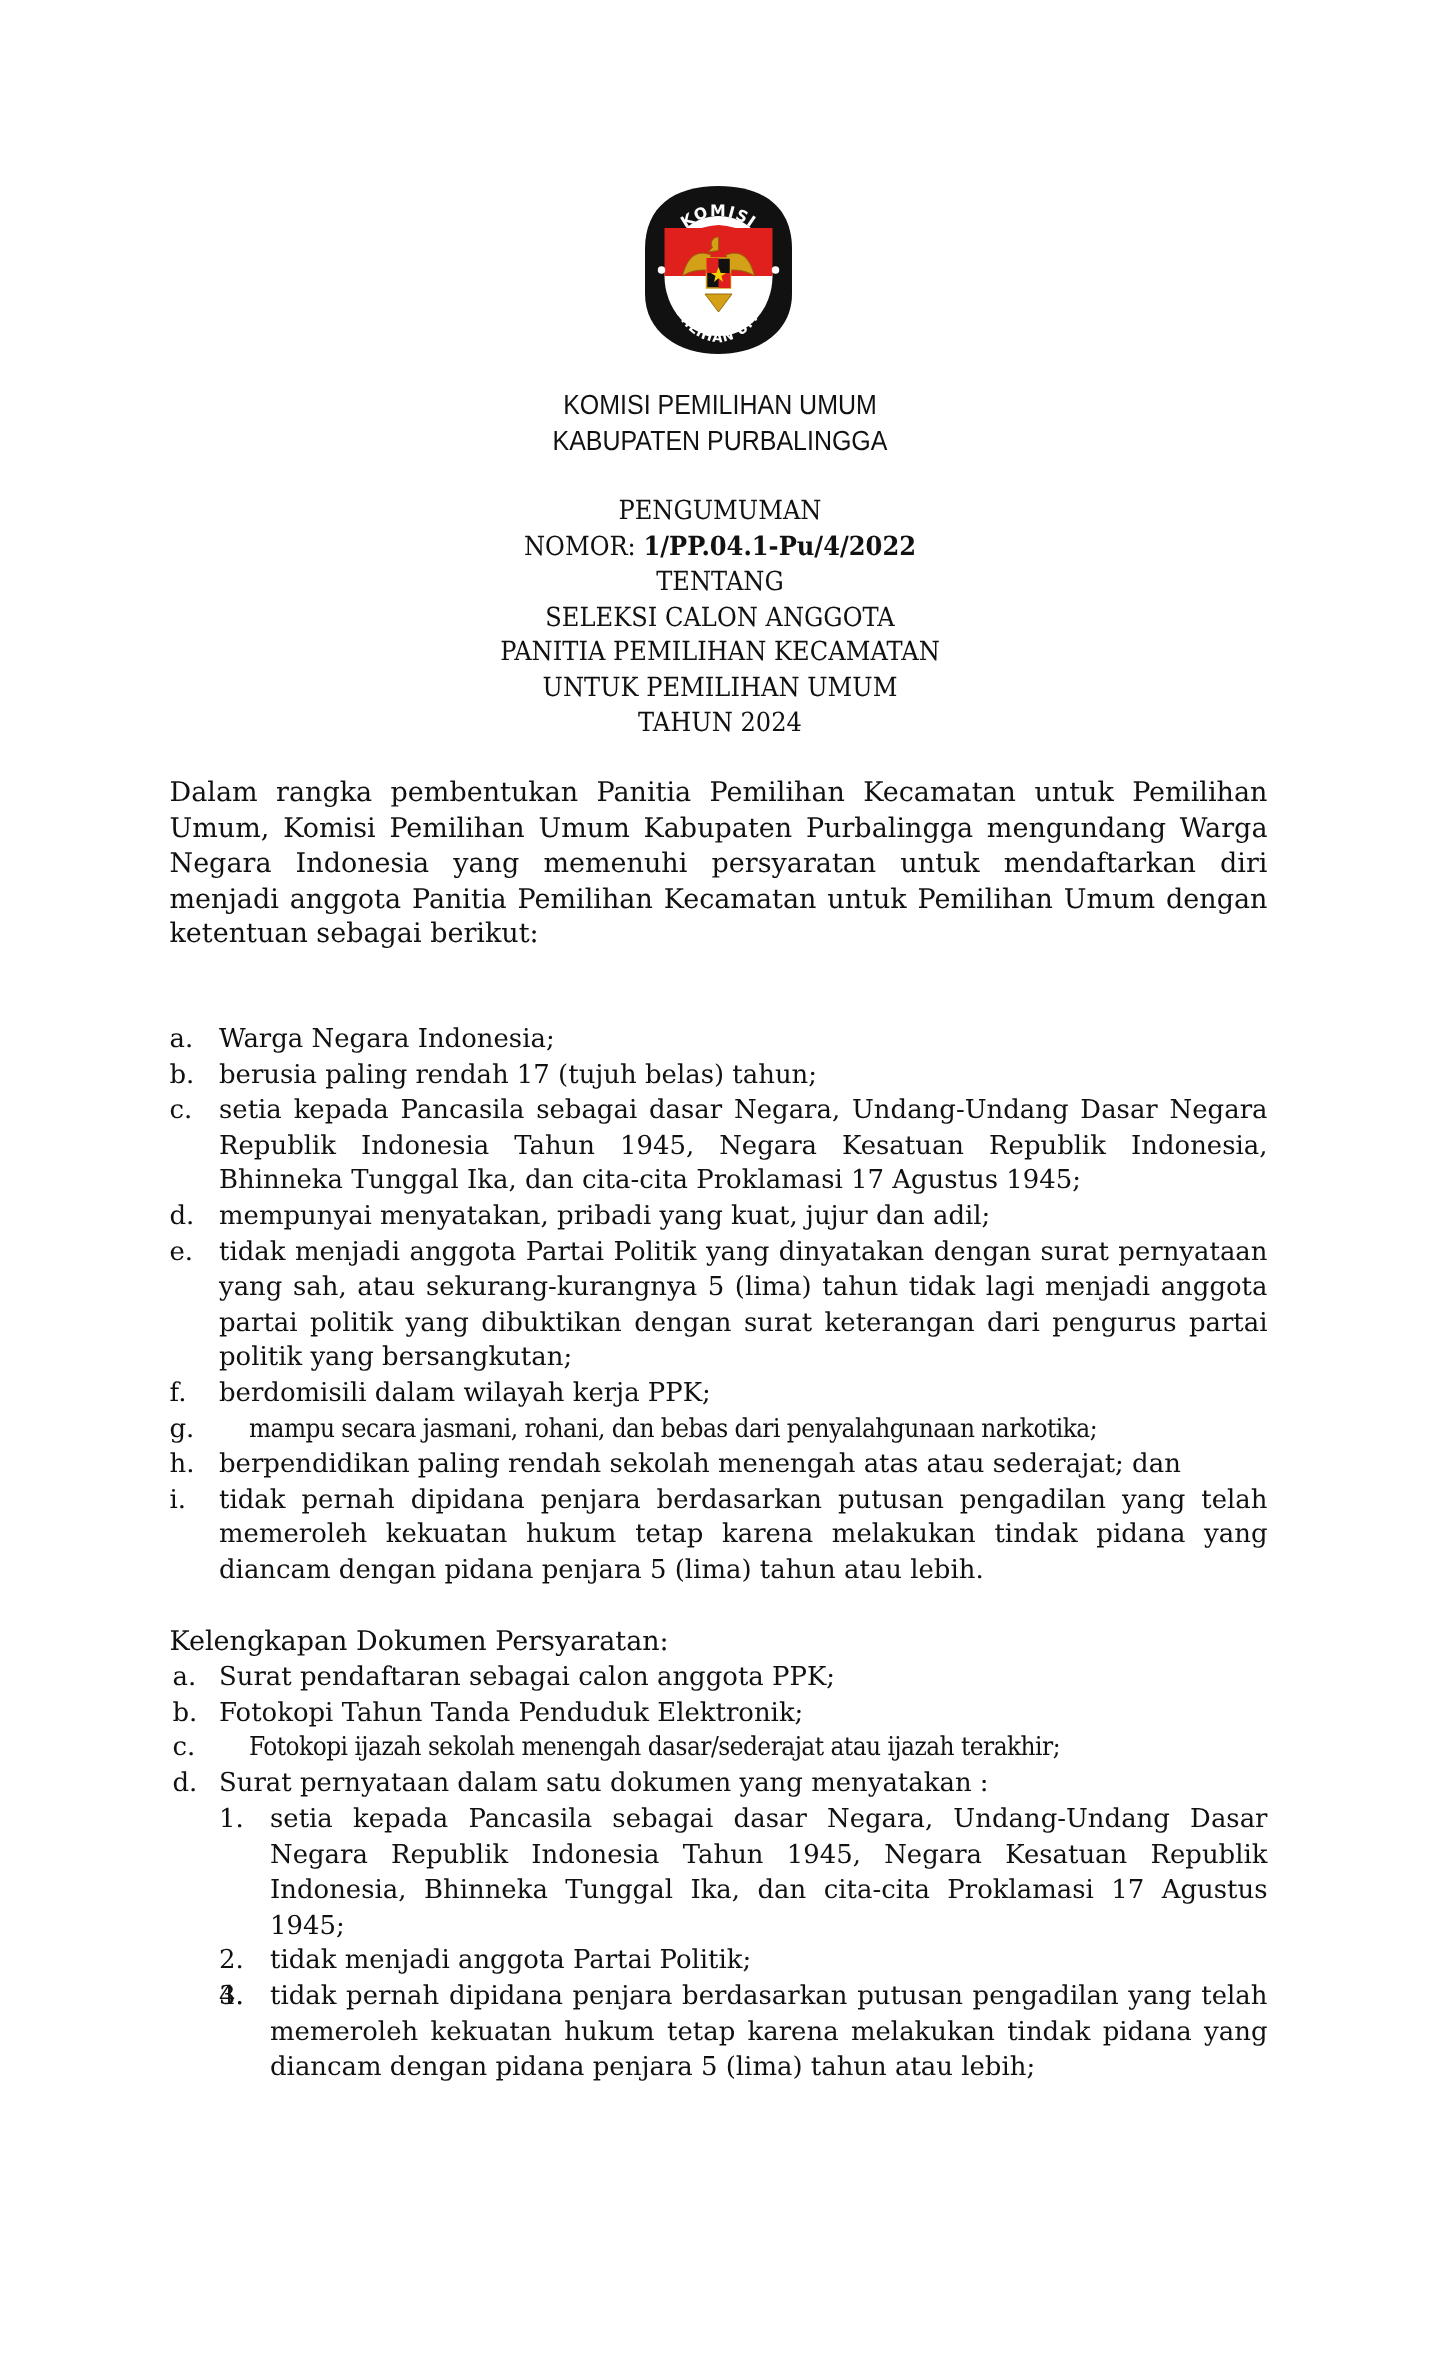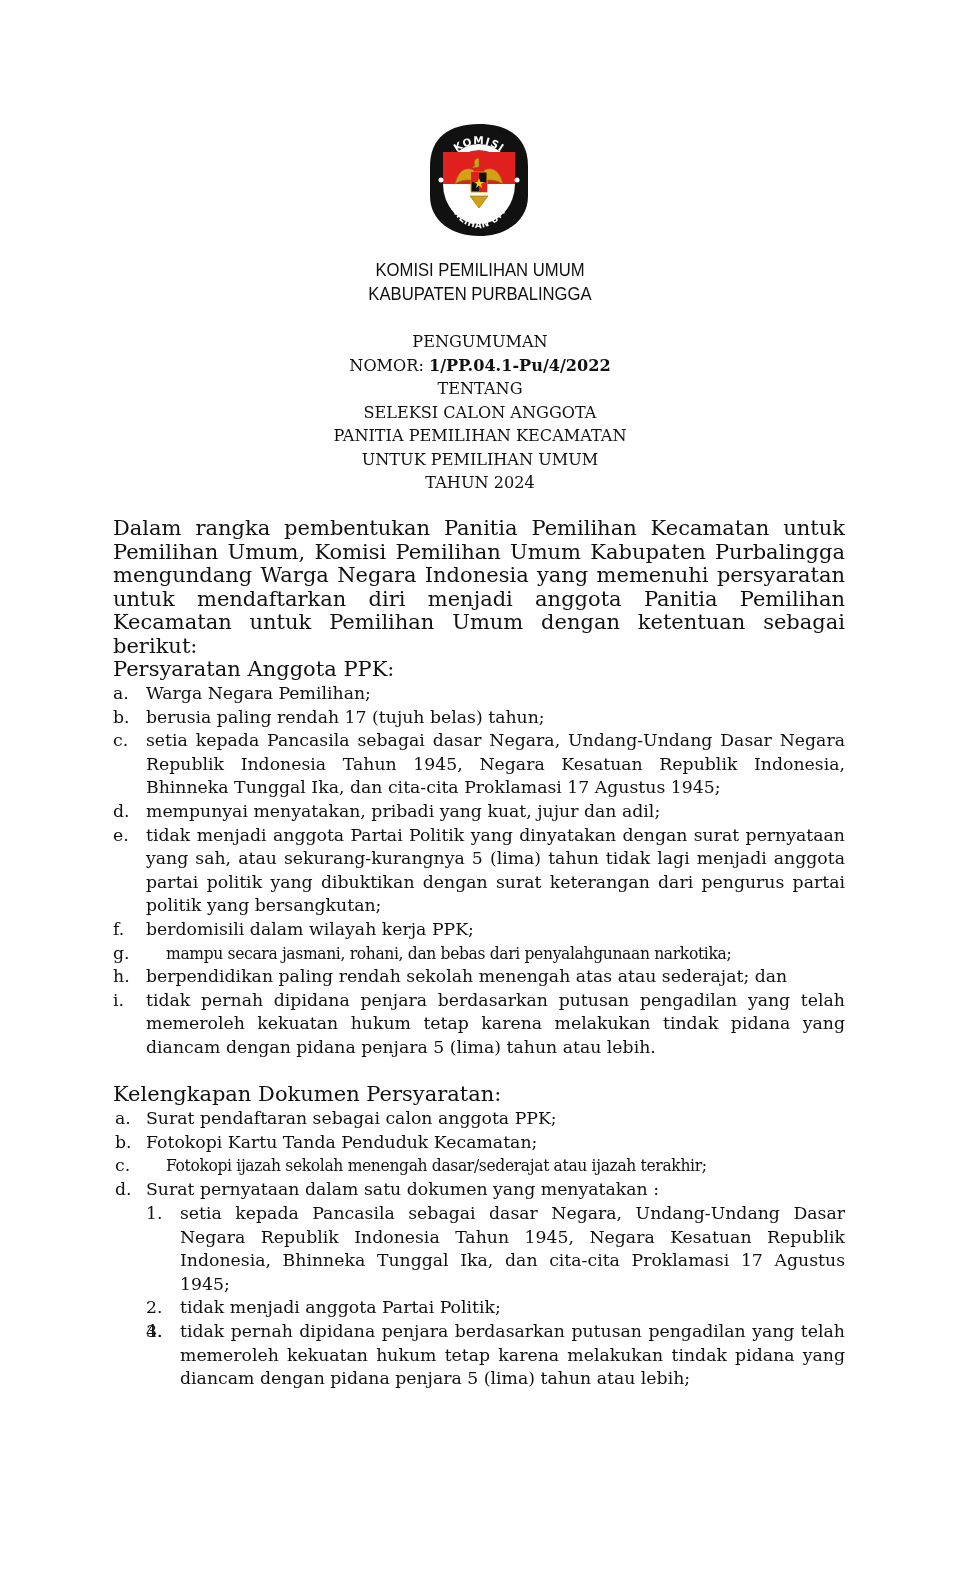--- a/index.html
+++ b/index.html
@@ -7,21 +7,21 @@
     .page { position: absolute; left: 0; top: 0; width: 960px; height: 1573px; background: #fff; }
     .logo { position: absolute; left: 428px; top: 122px; width: 102px; height: 114px; }
     .org { position: absolute; left: 0; top: 258px; width: 960px; text-align: center;
            font-family: "Liberation Sans Narrow", "Liberation Sans", sans-serif;
            font-size: 18.5px; line-height: 24px; transform: scaleX(0.9); transform-origin: 480px 0; }
     .title-block { position: absolute; left: 0; top: 330px; width: 960px; text-align: center;
            font-family: "DejaVu Serif", "Liberation Serif", serif; font-size: 17.5px; line-height: 23.5px;
            transform: scaleX(0.92); transform-origin: 480px 0; }
     .title-block .bold { font-weight: bold; }
     .body { position: absolute; left: 113px; width: 732px;
-            font-family: "DejaVu Serif", "Liberation Serif", serif; font-size: 21px; line-height: 23.6px; }
+            font-family: "DejaVu Serif", "Liberation Serif", serif; font-size: 18px; line-height: 23.6px; }
     .body p { margin: 0; text-align: justify; text-align-last: left; }
     .intro { top: 517px; }
     .req-head { top: 658px; }
     .list { position: absolute; left: 113px; width: 732px; margin: 0; padding: 0; list-style: none;
             font-family: "DejaVu Serif", "Liberation Serif", serif; font-size: 17.3px; line-height: 23.6px; }
     .list li { position: relative; padding-left: 33px; text-align: justify; text-align-last: left; }
     .list li .mk { position: absolute; left: 0; top: 0; }
     .reqs { top: 682px; }
     .doc-head { top: 1083px; }
     .docs { top: 1107px; }
@@ -90,41 +90,38 @@
     <div>SELEKSI CALON ANGGOTA</div>
     <div>PANITIA PEMILIHAN KECAMATAN</div>
     <div>UNTUK PEMILIHAN UMUM</div>
     <div>TAHUN 2024</div>
   </div>
 
   <div class="body intro">
     <p>Dalam rangka pembentukan Panitia Pemilihan Kecamatan untuk Pemilihan Umum, Komisi Pemilihan Umum Kabupaten Purbalingga mengundang Warga Negara Indonesia yang memenuhi persyaratan untuk mendaftarkan diri menjadi anggota Panitia Pemilihan Kecamatan untuk Pemilihan Umum dengan ketentuan sebagai berikut:</p>
   </div>
 
-  <div class="body req-head">
-    <p>Persyaratan Anggota PPK:</p>
-  </div>
   <ul class="list reqs">
-    <li><span class="mk">a.</span><span>Warga Negara Pemilihan;</span></li>
+    <li><span class="mk">a.</span><span>Warga Negara Indonesia;</span></li>
     <li><span class="mk">b.</span><span>berusia paling rendah 17 (tujuh belas) tahun;</span></li>
     <li><span class="mk">c.</span><span>setia kepada Pancasila sebagai dasar Negara, Undang-Undang Dasar Negara Republik Indonesia Tahun 1945, Negara Kesatuan Republik Indonesia, Bhinneka Tunggal Ika, dan cita-cita Proklamasi 17 Agustus 1945;</span></li>
     <li><span class="mk">d.</span><span>mempunyai menyatakan, pribadi yang kuat, jujur dan adil;</span></li>
     <li><span class="mk">e.</span><span>tidak menjadi anggota Partai Politik yang dinyatakan dengan surat pernyataan yang sah, atau sekurang-kurangnya 5 (lima) tahun tidak lagi menjadi anggota partai politik yang dibuktikan dengan surat keterangan dari pengurus partai politik yang bersangkutan;</span></li>
     <li><span class="mk">f.</span><span>berdomisili dalam wilayah kerja PPK;</span></li>
     <li><span class="mk">g.</span><span class="narrow">mampu secara jasmani, rohani, dan bebas dari penyalahgunaan narkotika;</span></li>
     <li><span class="mk">h.</span><span>berpendidikan paling rendah sekolah menengah atas atau sederajat; dan</span></li>
     <li><span class="mk">i.</span><span>tidak pernah dipidana penjara berdasarkan putusan pengadilan yang telah memeroleh kekuatan hukum tetap karena melakukan tindak pidana yang diancam dengan pidana penjara 5 (lima) tahun atau lebih.</span></li>
   </ul>
 
   <div class="body doc-head">
     <p>Kelengkapan Dokumen Persyaratan:</p>
   </div>
   <ul class="list docs">
     <li><span class="mk">a.</span><span>Surat pendaftaran sebagai calon anggota PPK;</span></li>
-    <li><span class="mk">b.</span><span>Fotokopi Kartu Tanda Penduduk Kecamatan;</span></li>
+    <li><span class="mk">b.</span><span>Fotokopi Tahun Tanda Penduduk Elektronik;</span></li>
     <li><span class="mk">c.</span><span class="narrow">Fotokopi ijazah sekolah menengah dasar/sederajat atau ijazah terakhir;</span></li>
     <li><span class="mk">d.</span><span>Surat pernyataan dalam satu dokumen yang menyatakan :</span></li>
   </ul>
   <ol class="sub">
     <li><span class="mk">1.</span><span>setia kepada Pancasila sebagai dasar Negara, Undang-Undang Dasar Negara Republik Indonesia Tahun 1945, Negara Kesatuan Republik Indonesia, Bhinneka Tunggal Ika, dan cita-cita Proklamasi 17 Agustus 1945;</span></li>
     <li><span class="mk">2.</span><span>tidak menjadi anggota Partai Politik;</span></li>
     <li><span class="mk">3.</span></li>
     <li><span class="mk">4.</span><span>tidak pernah dipidana penjara berdasarkan putusan pengadilan yang telah memeroleh kekuatan hukum tetap karena melakukan tindak pidana yang diancam dengan pidana penjara 5 (lima) tahun atau lebih;</span></li>
   </ol>
 

